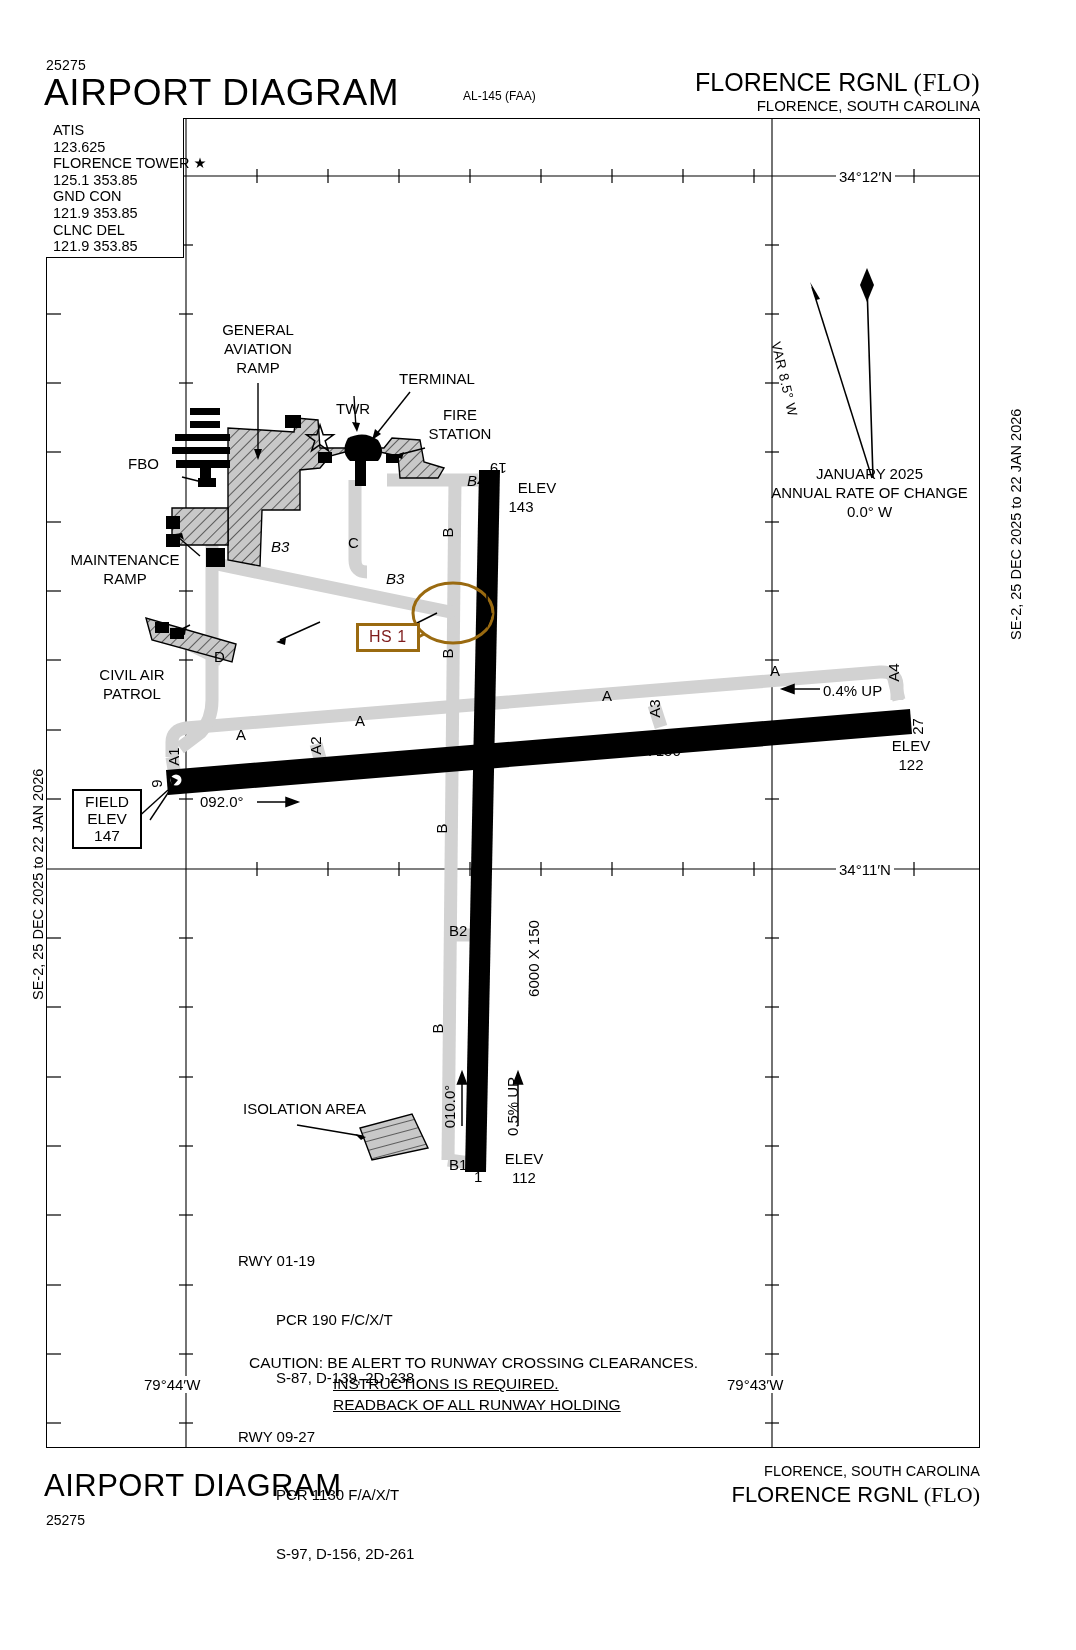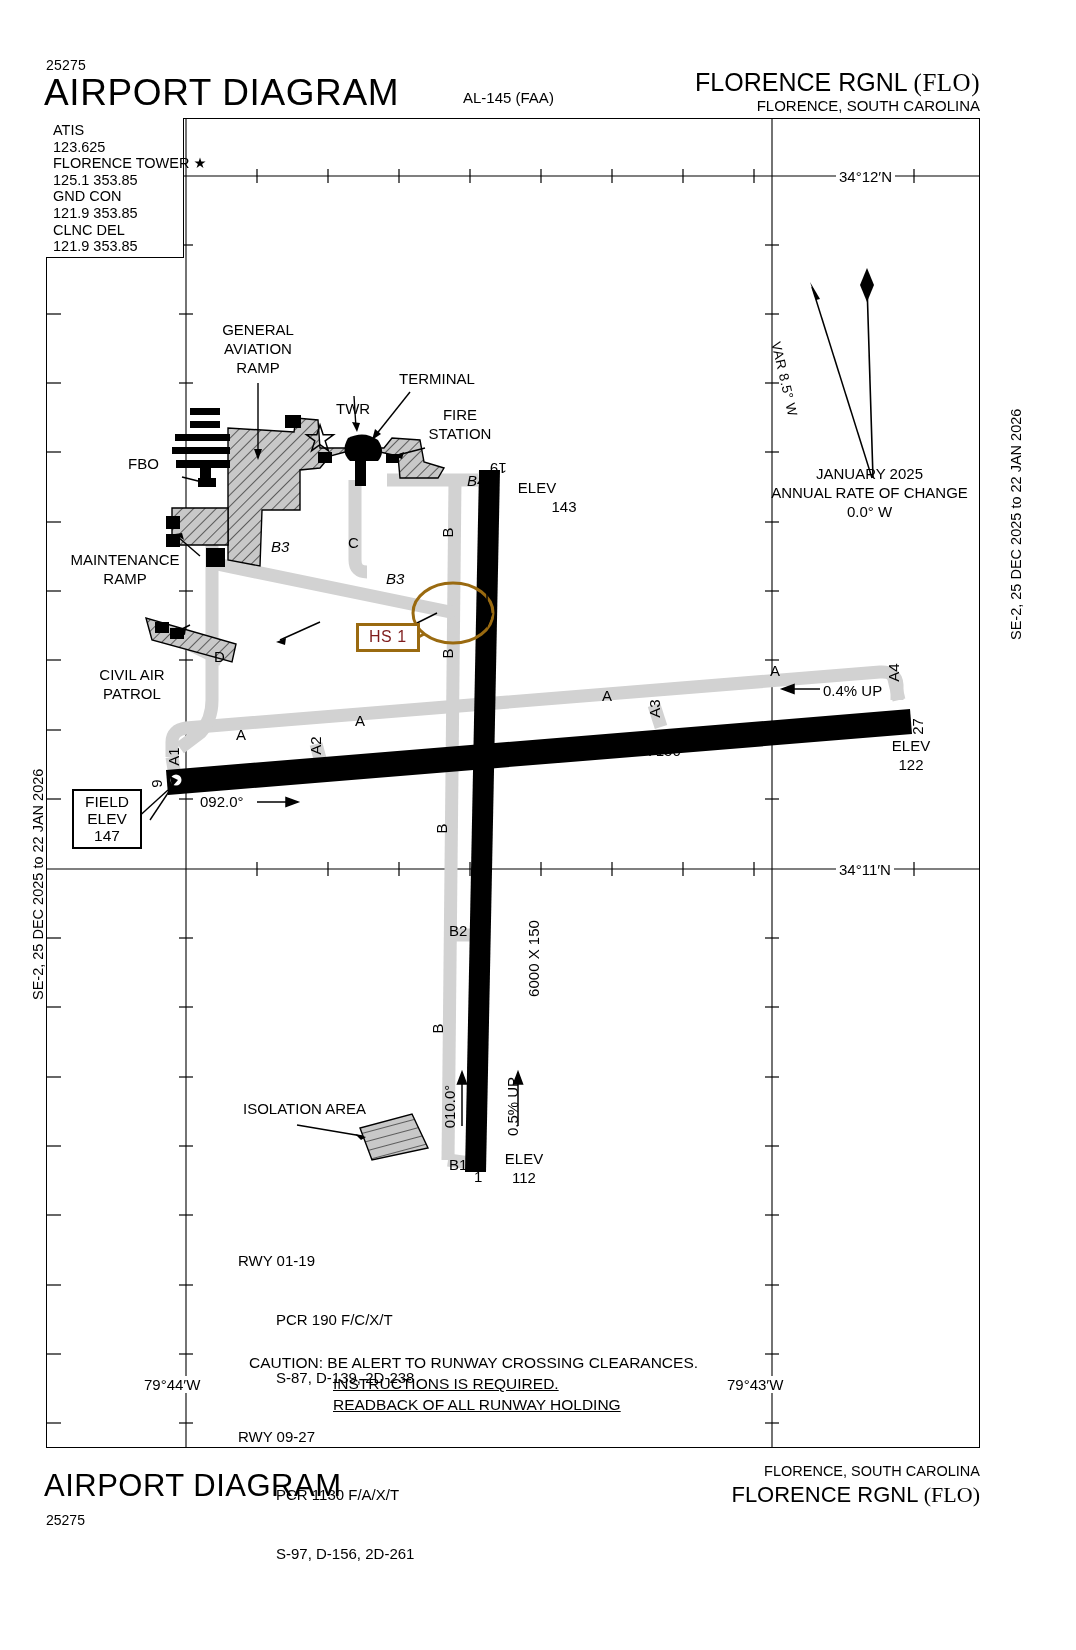--- a/index.html
+++ b/index.html
@@ -5,21 +5,21 @@
   html,body{margin:0;padding:0;background:#ffffff;}
   body{
     width:1076px;height:1650px;position:relative;overflow:hidden;
     font-family:"Liberation Sans", sans-serif;color:#000;
   }
   .abs{position:absolute;}
 
   
   #chart-number-top{left:46px;top:57px;font-size:14px;letter-spacing:.2px;}
   #page-title{left:44px;top:72px;font-size:37px;letter-spacing:.6px;font-weight:400;}
-  #approach-id{left:463px;top:89px;font-size:15px;}
+  #approach-id{left:463px;top:89px;font-size:12px;}
   #airport-name-top{right:96px;top:68px;font-size:25px;text-align:right;white-space:nowrap;}
   #airport-name-top .faa{font-family:"Liberation Serif", serif;letter-spacing:.5px;}
   #airport-city-top{right:96px;top:97px;font-size:15px;text-align:right;white-space:nowrap;}
 
   
   #diagram-frame{left:46px;top:118px;width:934px;height:1330px;border:1.6px solid #000;box-sizing:border-box;}
 
   
   #comm-box{left:46px;top:118px;width:138px;height:140px;border-right:1.6px solid #000;border-bottom:1.6px solid #000;box-sizing:border-box;background:#fff;}
   #comm-list{left:53px;top:122px;font-size:14.5px;line-height:16.6px;}
@@ -365,21 +365,21 @@
 <div class="abs m-lbl" style="left:355px;top:712px;">A</div>
 <div class="abs m-lbl" style="left:602px;top:687px;">A</div>
 <div class="abs m-lbl" style="left:770px;top:662px;">A</div>
 <div class="abs m-lbl rot90" style="left:164px;top:748px;transform:rotate(-90deg);">A1</div>
 <div class="abs m-lbl rot90" style="left:306px;top:737px;transform:rotate(-90deg);">A2</div>
 <div class="abs m-lbl rot90" style="left:645px;top:700px;transform:rotate(-90deg);">A3</div>
 <div class="abs m-lbl rot90" style="left:884px;top:664px;transform:rotate(-90deg);">A4</div>
 
 <div class="abs m-lbl" style="left:490px;top:460px;transform:rotate(180deg);">19</div>
 <div class="abs m-lbl ctr" style="left:508px;top:478px;width:58px;line-height:19px;">ELEV</div>
-<div class="abs m-lbl ctr" style="left:535px;top:497px;width:58px;line-height:19px;">143</div>
+<div class="abs m-lbl ctr" style="left:492px;top:497px;width:58px;line-height:19px;">143</div>
 <div class="abs m-lbl rot90" style="left:470px;top:528px;transform:rotate(-90deg);">190.0°</div>
 
 <div class="abs m-lbl" style="left:474px;top:1168px;">1</div>
 <div class="abs m-lbl ctr" style="left:495px;top:1149px;width:58px;line-height:19px;">ELEV</div>
 <div class="abs m-lbl ctr" style="left:495px;top:1168px;width:58px;line-height:19px;">112</div>
 <div class="abs m-lbl rot90" style="left:428px;top:1098px;transform:rotate(-90deg);">010.0°</div>
 <div class="abs m-lbl rot90" style="left:483px;top:1098px;transform:rotate(-90deg);">0.5% UP</div>
 <div class="abs m-lbl rot90" style="left:495px;top:950px;transform:rotate(-90deg);">6000 X 150</div>
 
 <div class="abs m-lbl" style="left:152px;top:775px;transform:rotate(-90deg);">9</div>

